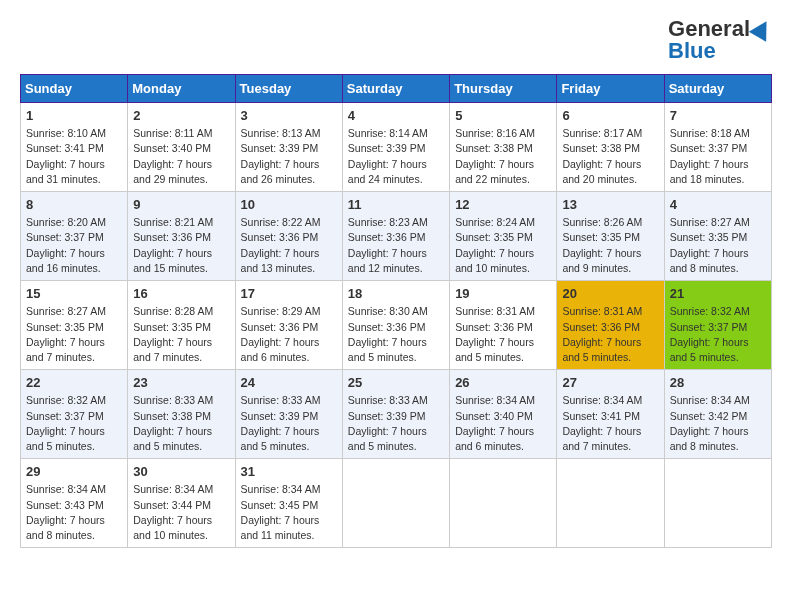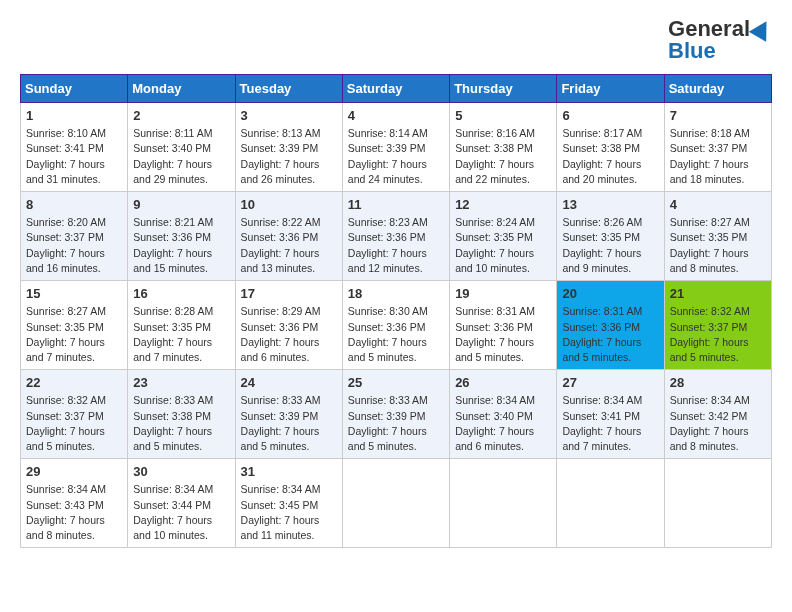--- a/index.html
+++ b/index.html
@@ -196,21 +196,21 @@
           <div class="day-info">Sunrise: 8:29 AM<br>Sunset: 3:36 PM<br>Daylight: 7 hours and 6 minutes.</div>
         </td>
         <td style="background: rgb(255, 255, 255);">
           <span class="day-num">18</span>
           <div class="day-info">Sunrise: 8:30 AM<br>Sunset: 3:36 PM<br>Daylight: 7 hours and 5 minutes.</div>
         </td>
         <td style="background: rgb(255, 255, 255);">
           <span class="day-num">19</span>
           <div class="day-info">Sunrise: 8:31 AM<br>Sunset: 3:36 PM<br>Daylight: 7 hours and 5 minutes.</div>
         </td>
-        <td style="background: #0ea5e9;">
+        <td style="background: #eab308;">
           <span class="day-num">20</span>
           <div class="day-info">Sunrise: 8:31 AM<br>Sunset: 3:36 PM<br>Daylight: 7 hours and 5 minutes.</div>
         </td>
         <td style="background: #84cc16;">
           <span class="day-num">21</span>
           <div class="day-info">Sunrise: 8:32 AM<br>Sunset: 3:37 PM<br>Daylight: 7 hours and 5 minutes.</div>
         </td>
       </tr>
       <tr>
         <td style="background: rgb(238, 242, 250);">

